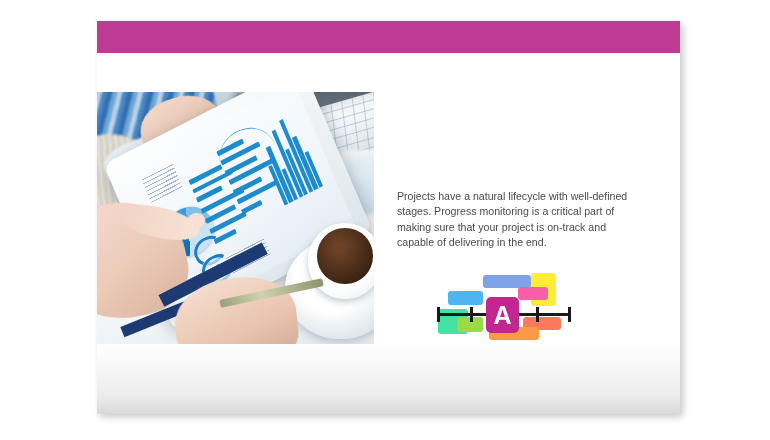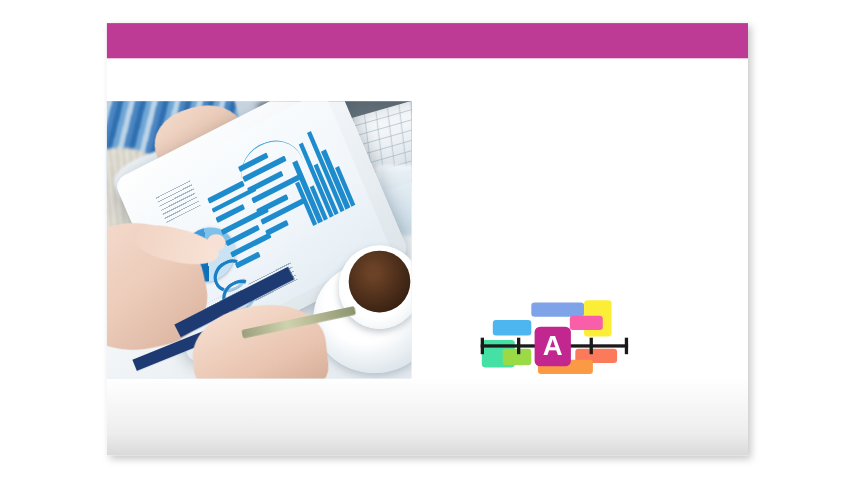--- a/index.html
+++ b/index.html
@@ -426,20 +426,21 @@
         <div class="ph-saucer"></div>
         <div class="ph-cup"></div>
         <div class="ph-coffee"></div>
 
         <div class="ph-hand3"></div>
         <div class="ph-pen"></div>
       </div>
     </div>
 
 
+    <p class="body-copy">Projects have a natural lifecycle with well-defined stages. Progress monitoring is a critical part of making sure that your project is on-track and capable of delivering in the end.</p>
 
     <div class="gantt">
       <div class="g-axis" style="background: rgb(26, 26, 26);"></div>
 
       <div class="g-tick" style="left: 2px; background: rgb(26, 26, 26);"></div>
       <div class="g-tick" style="left: 35px; background: rgb(26, 26, 26);"></div>
       <div class="g-tick" style="left: 68px; background: rgb(26, 26, 26);"></div>
       <div class="g-tick" style="left: 101px; background: rgb(26, 26, 26);"></div>
       <div class="g-tick" style="left: 133px; background: rgb(26, 26, 26);"></div>
 

